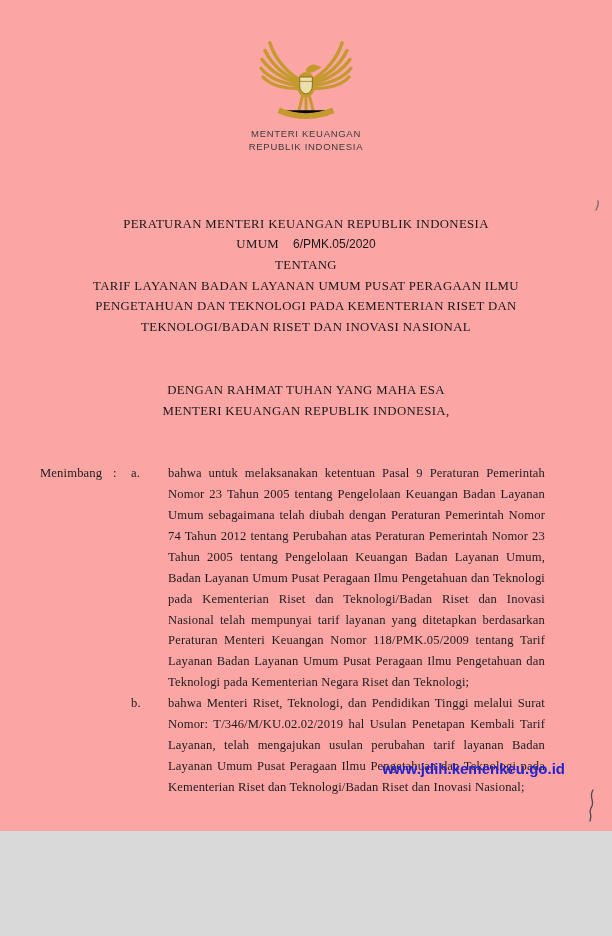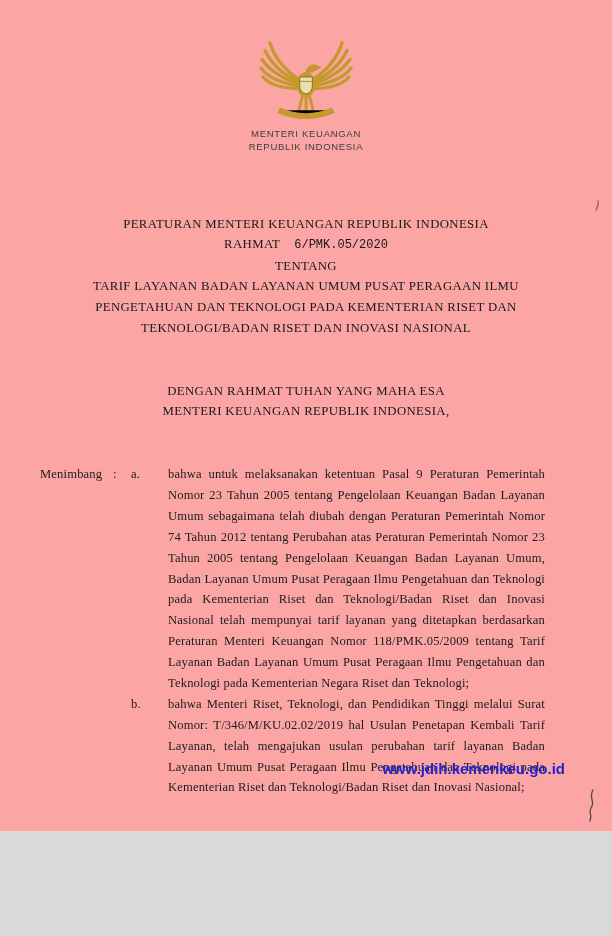--- a/index.html
+++ b/index.html
@@ -32,21 +32,21 @@
   
   .title-block {
     margin-top: 60px;
     text-align: center;
     font-size: 12.8px; letter-spacing: .35px;
     line-height: 1.62;
     color: #181818;
   }
   .title-block .subject { width: 432px; margin: 0 auto; }
   .mono {
-    font-family: Liberation Mono, monospace;
+    font-family: Liberation Sans, sans-serif;
     font-size: 12px; letter-spacing: 0;
     margin-left: 14px;
   }
   .invocation { margin-top: 42px; }
   .authority  { }
 
   
   .considerations {
     margin-top: 42px;
     padding: 0 67px 0 40px;
@@ -113,21 +113,21 @@
     </span>
     <div class="ministry">
       <div>MENTERI KEUANGAN</div>
       <div>REPUBLIK INDONESIA</div>
     </div>
   </div>
 
   <div class="title-block">
     <div>PERATURAN MENTERI KEUANGAN REPUBLIK INDONESIA</div>
     <div>
-      <span>RAHMAT</span><span class="mono">6/PMK.05/2020</span>
+      <span>UMUM</span><span class="mono">6/PMK.05/2020</span>
     </div>
     <div>TENTANG</div>
     <div class="subject">TARIF LAYANAN BADAN LAYANAN UMUM PUSAT PERAGAAN ILMU PENGETAHUAN DAN TEKNOLOGI PADA KEMENTERIAN RISET DAN TEKNOLOGI/BADAN RISET DAN INOVASI NASIONAL</div>
     <div class="invocation">DENGAN RAHMAT TUHAN YANG MAHA ESA</div>
     <div class="authority">MENTERI KEUANGAN REPUBLIK INDONESIA,</div>
   </div>
 
   <div class="considerations">
     <div class="m-row">
       <div class="m-label">Menimbang</div>

